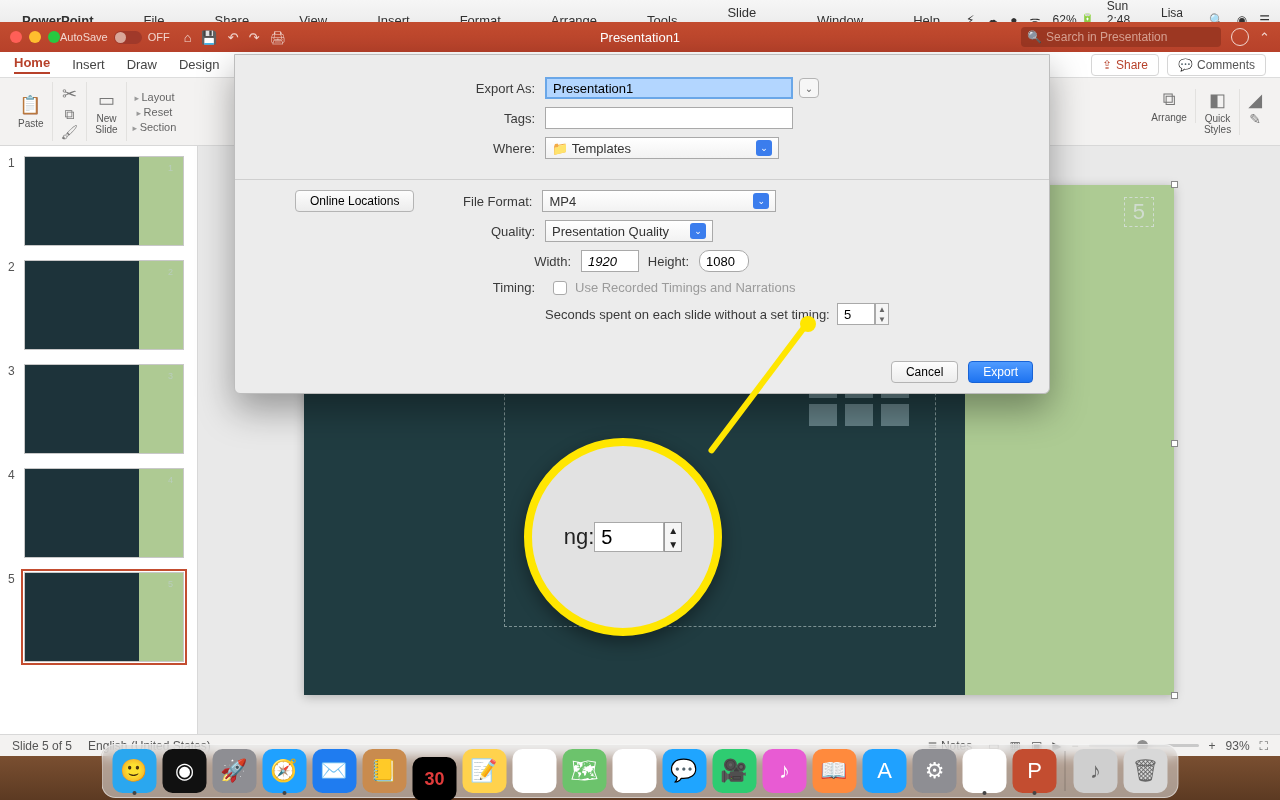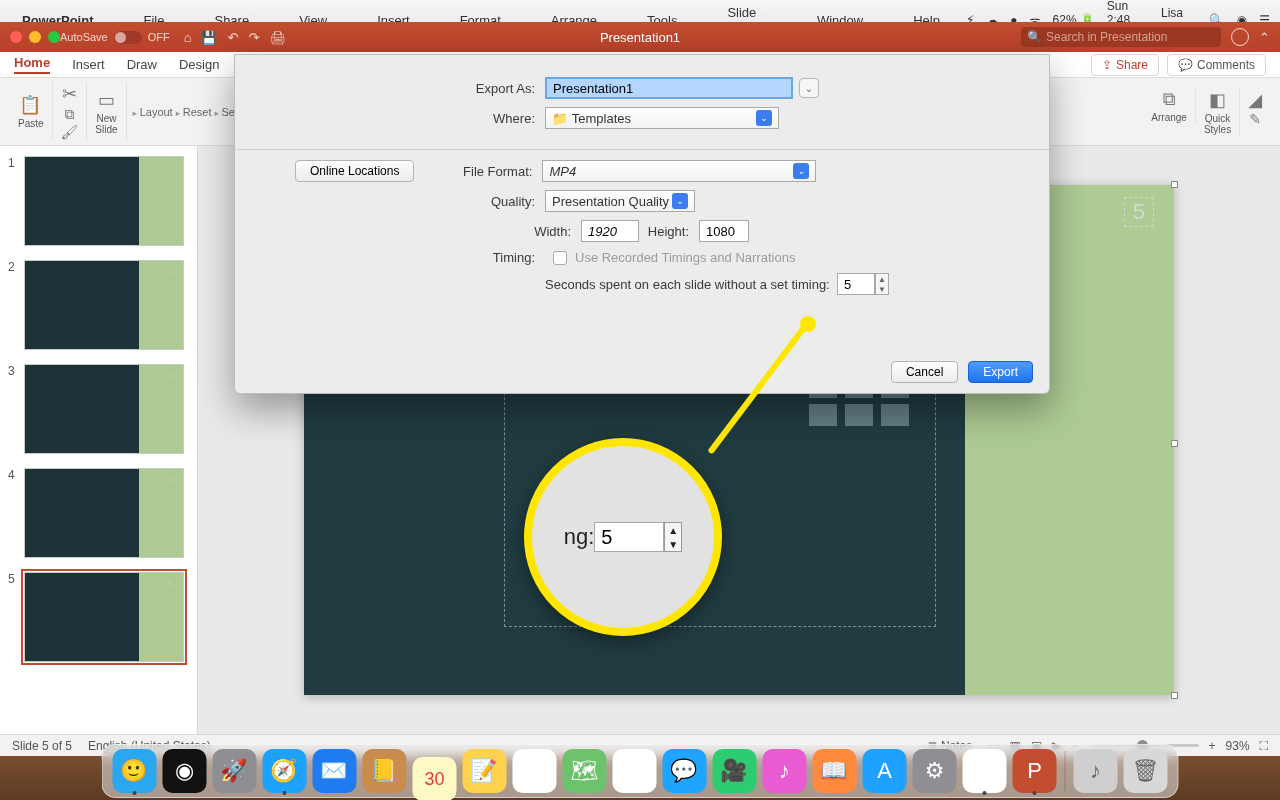--- a/index.html
+++ b/index.html
@@ -32,21 +32,21 @@
 .ribbon-tabs .tab.active { color:#b7412a; border-bottom:2px solid #b7412a; padding-bottom:2px; font-weight:600;}
 .ribbon-tabs .rightbtns { margin-left:auto; display:flex; gap:8px;}
 .pillbtn { border:1px solid #d6d6d6; border-radius:4px; padding:3px 10px; font-size:12px; color:#555; display:flex; align-items:center; gap:4px; background:#fff;}
 .pillbtn.share { color:#b7412a; }
 
 .ribbon { height:68px; background:#f3f2f1; border-bottom:1px solid #d8d8d8; display:flex; align-items:center; padding:4px 10px; font-size:10px; color:#555;}
 .rgroup { display:flex; flex-direction:column; align-items:center; justify-content:center; padding:0 8px; border-right:1px solid #e2e1df; height:100%;}
 .rgroup:last-child { border-right:none; }
 .ico { font-size:18px; color:#777; }
 .ribbon .lbl { margin-top:2px; }
-.stack { display:flex; flex-direction:row; gap:3px; font-size:11px; color:#666; align-items:center; padding:0 6px;}
+.stack { display:flex; flex-direction:column; gap:3px; font-size:11px; color:#666; align-items:center; padding:0 6px;}
 .stack span::before { content:"▸ "; color:#999; font-size:9px; }
 .ribbon .far-right { margin-left:auto; display:flex; }
 
 .workspace { position:absolute; top:124px; left:0; right:0; bottom:22px; background:#e9e9e9; display:flex; }
 .thumbs { width:198px; background:#fff; border-right:1px solid #d8d8d8; overflow:auto; padding:10px 8px;}
 .thumb-row { display:flex; gap:6px; margin-bottom:14px; }
 .thumb-num { font-size:12px; color:#555; width:10px; }
 .thumb { width:160px; height:90px; background: linear-gradient(90deg, #1d333a 0 72%, #aeca93 72% 100%); border:1px solid #c8c8c8; position:relative;}
 .thumb.sel { outline:2px solid #c34d30; outline-offset:1px; }
 .thumb::after { content: attr(data-idx); position:absolute; top:6px; right:10px; color:#b9cdbb; font-size:9px; }
@@ -71,22 +71,22 @@
 .sheet { position:absolute; top:54px; left:234px; width:816px; height:340px; background:#ececec; border:1px solid #bdbdbd; border-radius:0 0 6px 6px; box-shadow:0 16px 36px rgba(0,0,0,.35); font-size:13px; color:#3a3a3a; }
 .sheet .row { display:flex; align-items:center; margin:8px 0; }
 .sheet .row label { width:290px; text-align:right; padding-right:10px; }
 .sheet-top { padding:14px 20px 6px; }
 .txt { height:22px; border:1px solid #a9a9a9; background:#fff; padding:0 6px; font-size:13px;}
 .txt.export-as { width:248px; background:#b3d6ff; border:2px solid #6aa7e8; }
 .disclose { width:20px; height:20px; border:1px solid #b4b4b4; border-radius:4px; background:#f6f6f6; margin-left:6px; display:flex; align-items:center; justify-content:center; font-size:10px; color:#666;}
 .select { height:22px; border:1px solid #a9a9a9; background:linear-gradient(#fff,#f2f2f2); display:flex; align-items:center; padding:0 6px; font-size:13px; color:#333; position:relative;}
 .select .arrow { margin-left:auto; width:16px; height:16px; background:#3b7ded; border-radius:3px; color:#fff; font-size:9px; display:flex; align-items:center; justify-content:center;}
 .select.where { width:234px; }
-.select.ff { width:274px;font-style:italic; }
-.select.q { width:150px; }
+.select.ff { width:234px; }
+.select.q { width:168px; }
 .sheet hr { border:none; border-top:1px solid #cfcfcf; margin:6px 0 10px; }
 .btn { height:22px; padding:0 14px; border:1px solid #b4b4b4; border-radius:4px; background:linear-gradient(#fdfdfd,#ececec); font-size:12px;}
 .btn.primary { background:linear-gradient(#4f9bff,#1e73f0); color:#fff; border-color:#1863d6;}
 .sheet-body { padding:0 20px; }
 .timing-row { display:flex; align-items:flex-end; gap:8px;padding-left:8px; }
 .timing-row .cb { width:14px; height:14px; border:1px solid #aaa; background:#fff; border-radius:3px;}
 .greyed { color:#9b9b9b; }
 .stepper { display:flex; align-items:center; }
 .stepper .txt { width:38px; }
 .stepper .st { width:14px; height:22px; border:1px solid #aaa; background:#f5f5f5; font-size:8px; display:flex; flex-direction:column;}
@@ -295,20 +295,24 @@
 </div>
 
 <div class="sheet">
   <div class="sheet-top">
     <div class="row">
       <label>Export As:</label>
       <input class="txt export-as" value="Presentation1" style="">
       <div class="disclose">⌄</div>
     </div>
     <div class="row">
+      <label>Tags:</label>
+      <input class="txt" style="width: 248px;">
+    </div>
+    <div class="row">
       <label>Where:</label>
       <div class="select where">
         <span>📁</span>&nbsp;
         <span>Templates</span><span class="arrow">⌄</span>
       </div>
     </div>
   </div>
   <hr>
   <div class="sheet-body">
     <div class="row">
@@ -324,21 +328,21 @@
       <label>Quality:</label>
       <div class="select q">
         <span>Presentation Quality</span>
           <span class="arrow">⌄</span>
       </div>
     </div>
     <div class="row">
       <label style="width:326px">Width:</label>
       <input class="txt" style="width: 58px; font-style: italic;" value="1920">
       <label style="width:60px">Height:</label>
-      <input class="txt" style="width: 50px;" value="1080">
+      <input class="txt" style="width: 50px; border-radius: 10px;" value="1080">
     </div>
     <div class="row">
       <label>Timing:</label>
       <div class="timing-row">
         <span class="cb"></span>
         <span class="greyed">Use Recorded Timings and Narrations</span>
       </div>
     </div>
     <div class="row">
       <label></label>
@@ -371,21 +375,21 @@
   </div>
 </div>
 
 <div class="dock" id="dock">
     <div class="app" style="background: rgb(42, 167, 239);">🙂<span class="dot-ind" style="left: 20px;"></span></div>
     <div class="app" style="background: rgb(17, 17, 17);">◉</div>
     <div class="app" style="background: rgb(142, 142, 147);">🚀</div>
     <div class="app" style="background: rgb(31, 161, 255);">🧭<span class="dot-ind" style="left: 20px;"></span></div>
     <div class="app" style="background: rgb(31, 124, 240);">✉️</div>
     <div class="app" style="background: rgb(201, 139, 78);">📒</div>
-    <div class="app" style="background: #fef9c3; color: rgb(224, 59, 59); font-weight: 400; font-size: 18px; margin-top: 16px;">30</div>
+    <div class="app" style="background: #000000; color: rgb(224, 59, 59); font-weight: 700; font-size: 18px; margin-top: 16px;">30</div>
     <div class="app" style="background: rgb(255, 210, 77);">📝</div>
     <div class="app" style="background: rgb(255, 255, 255);">☑︎</div>
     <div class="app" style="background: rgb(108, 195, 108);">🗺</div>
     <div class="app" style="background: rgb(255, 255, 255);">✿</div>
     <div class="app" style="background: rgb(31, 165, 255);">💬</div>
     <div class="app" style="background: rgb(46, 204, 113);">🎥</div>
     <div class="app" style="background: rgb(232, 91, 211);">♪</div>
     <div class="app" style="background: rgb(255, 138, 61);">📖</div>
     <div class="app" style="background: rgb(31, 161, 255);">A</div>
     <div class="app" style="background: rgb(142, 142, 147);">⚙︎</div>

